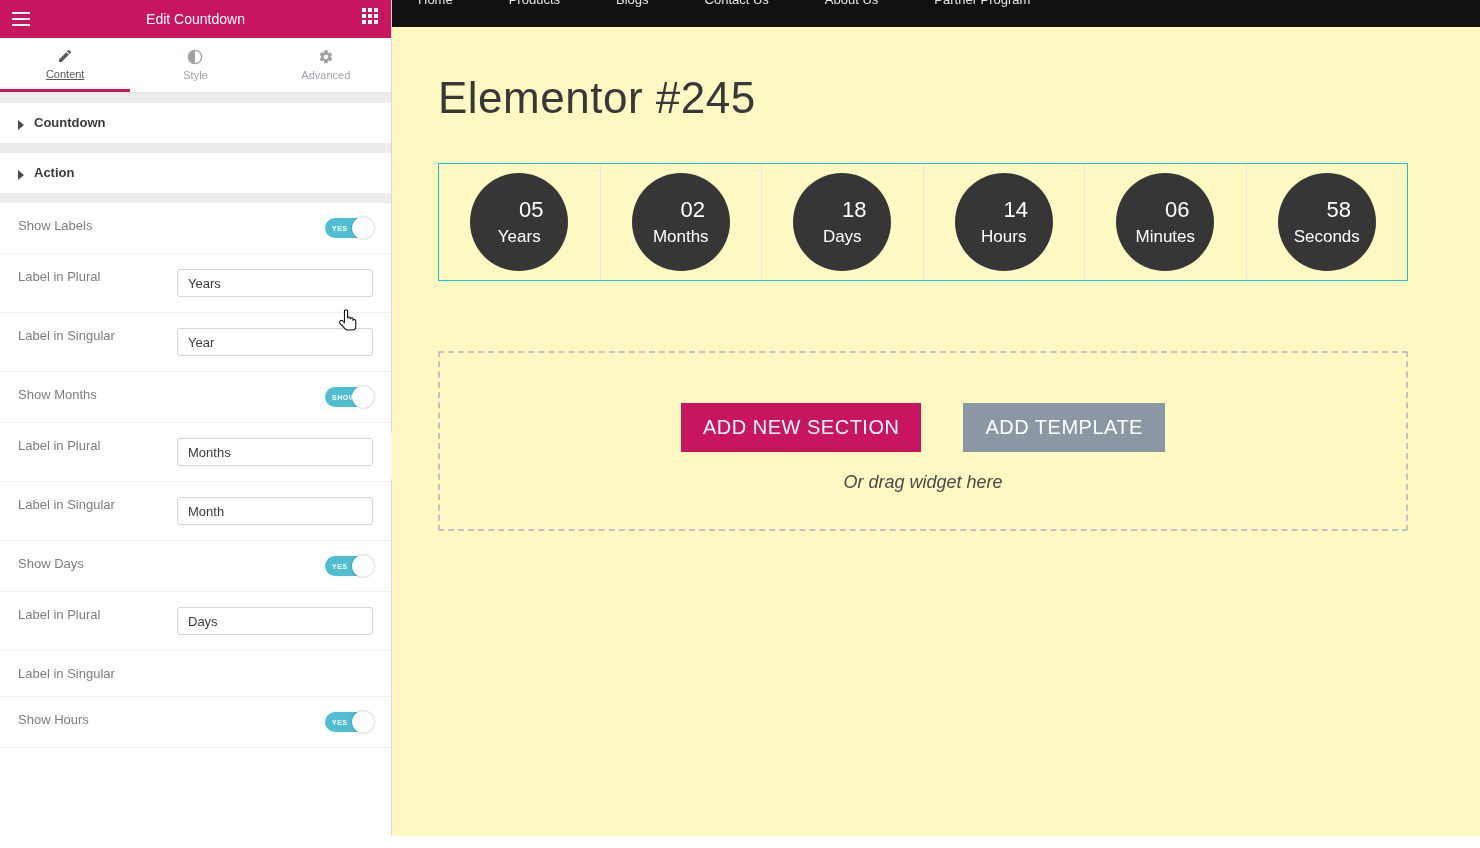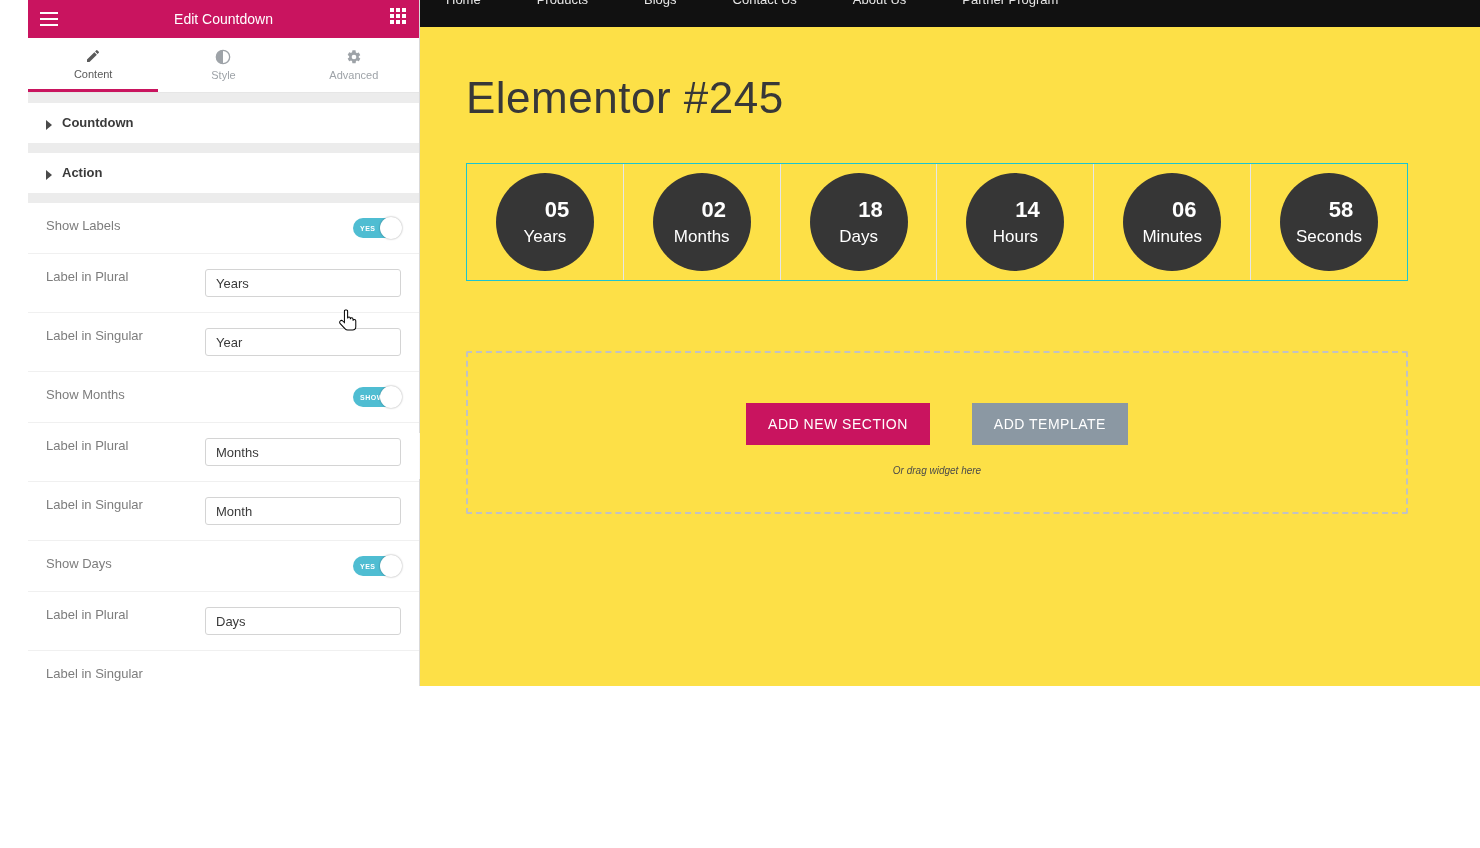--- a/index.html
+++ b/index.html
@@ -11,35 +11,35 @@
     --cyan:#4fbdd2;
     --panel-border:#e6e6e6;
     --text-muted:#7d7d7d;
     --text-dark:#3a3a3a;
     --slate:#8b98a3;
     --page-bg:#ffffff;
     --sidebar-w:392px;
   }
   *{box-sizing:border-box;}
   body{margin:0;font-family:Arial,Helvetica,sans-serif;background:var(--page-bg);color:#333;overflow:hidden;}
-  .app{display:flex;width:1480px;height:686px;position:relative;padding-left:28px;}
+  .app{display:flex;width:1480px;height:836px;position:relative;}
   
   .sidebar{width:var(--sidebar-w);height:100%;display:flex;flex-direction:column;border-right:1px solid #d9d9d9;position:relative;background:#fff;}
   .sidebar-header{background:var(--pink);color:#fff;height:38px;display:flex;align-items:center;justify-content:space-between;padding:0 10px;position:relative;}
   .sidebar-title{position:absolute;left:0;right:0;text-align:center;font-size:14px;font-weight:400;pointer-events:none;}
   .hamburger,.grid-icon{width:22px;height:22px;display:flex;align-items:center;justify-content:center;cursor:pointer;position:relative;z-index:1;}
   .hamburger span{display:inline-block;width:18px;height:2px;background:#fff;position:relative;}
   .hamburger span::before,.hamburger span::after{content:"";position:absolute;left:0;width:18px;height:2px;background:#fff;}
   .hamburger span::before{top:-6px;} .hamburger span::after{top:6px;}
   .grid-icon{display:grid;grid-template-columns:repeat(3,4px);grid-template-rows:repeat(3,4px);gap:2px;}
   .grid-icon i{width:4px;height:4px;background:#fff;display:block;}
   
   .panel-tabs{display:flex;height:55px;border-bottom:1px solid var(--panel-border);background:#fff;}
   .panel-tab{flex:1;display:flex;flex-direction:column;align-items:center;justify-content:center;cursor:pointer;color:#9ea3a8;font-size:11px;gap:4px;}
-  .panel-tab.active{color:#5a5a5a;border-bottom:3px solid var(--pink);}
+  .panel-tab.active{color:#5a5a5a;border-bottom:3px solid var(--pink);text-decoration:underline;}
   .panel-tab svg{width:16px;height:16px;fill:currentColor;}
   
   .panel-body{flex:1;overflow-y:auto;position:relative;}
   .panel-body::-webkit-scrollbar{width:8px;}
   .panel-body::-webkit-scrollbar-track{background:transparent;}
   .panel-body::-webkit-scrollbar-thumb{background:#c5c5c5;border-radius:4px;}
   
   .spacer-bar{height:10px;background:#ececec;}
   
   .acc-head{display:flex;align-items:flex-end;gap:10px;padding:12px 18px;font-size:13px;color:#3a3a3a;font-weight:bold;cursor:pointer;border-bottom:1px solid #fff;}
@@ -52,41 +52,41 @@
   .ctrl-label{font-size:13px;color:var(--text-muted);}
   .ctrl-input-wrap{display:flex;align-items:center;justify-content:flex-end;flex:0 0 200px;}
   input.text-input{width:196px;height:28px;border:1px solid #d4d4d4;border-radius:3px;padding:0 10px;font-size:13px;color:#3a3a3a;background:#fff;}
   
   .toggle{position:relative;width:48px;height:20px;border-radius:10px;background:var(--cyan);cursor:pointer;}
   .toggle .knob{position:absolute;top:-1px;right:-1px;width:22px;height:22px;border-radius:50%;background:#fff;box-shadow:0 0 2px rgba(0,0,0,.4);}
   .toggle .tlabel{position:absolute;left:7px;top:50%;transform:translateY(-50%);font-size:7px;color:#fff;letter-spacing:.5px;font-weight:bold;}
   
   .collapse-handle{position:absolute;right:-14px;top:432px;width:14px;height:48px;background:#f7f7f7;border:1px solid #d9d9d9;border-left:none;border-radius:0 4px 4px 0;display:flex;align-items:center;justify-content:center;cursor:pointer;color:#8a8a8a;font-size:11px;}
   
-  .main{flex:1;position:relative;background:#fde047;}
+  .main{flex:1;position:relative;background:#fef9c3;}
   .topnav{height:27px;background:var(--navy);display:flex;align-items:flex-start;color:#e6e6e6;font-size:13px;overflow:hidden;}
   .topnav .navlist{display:flex;gap:56px;margin-left:26px;margin-top:-8px;}
   .topnav .navitem{white-space:nowrap;cursor:pointer;}
   
   .page{padding:46px 72px 0 46px;}
   .page-title{font-size:44px;font-weight:300;color:#383838;margin:0 0 40px 0;letter-spacing:.5px;}
   
   .countdown-box{border:1px solid var(--teal);padding:0;display:flex;height:118px;}
   .cd-cell{flex:1;display:flex;align-items:center;justify-content:center;border-right:1px solid #e6e6e6;}
   .cd-cell:last-child{border-right:none;}
   .cd-circle{width:98px;height:98px;border-radius:50%;background:var(--circle);color:#fff;display:flex;flex-direction:column;align-items:center;justify-content:center;}
-  .cd-num{font-size:22px;font-weight:bold;margin-bottom:4px;margin-left:24px;}
+  .cd-num{font-size:22px;font-weight:normal;margin-bottom:4px;margin-left:24px;}
   .cd-label{font-size:17px;}
   
   .dropzone{margin-top:70px;border:2px dashed #c2c2c2;border-radius:2px;padding:50px 0 36px;display:flex;flex-direction:column;align-items:center;gap:20px;}
   .dz-buttons{display:flex;gap:30px;}
-  .btn{border:none;padding:13px 22px;font-size:14px;letter-spacing:.5px;color:#fff;cursor:pointer;font-family:inherit;}
+  .btn{border:none;padding:13px 22px;font-size:20px;letter-spacing:.5px;color:#fff;cursor:pointer;font-family:inherit;}
   .btn-pink{background:var(--pink);}
   .btn-slate{background:var(--slate);margin-left:12px;}
-  .dz-hint{font-style:italic;color:#4a4a4a;font-size:10px;}
+  .dz-hint{font-style:italic;color:#4a4a4a;font-size:18px;}
   
   .cursor-overlay{position:absolute;left:338px;top:308px;width:22px;height:26px;pointer-events:none;z-index:10;}
 </style>
 </head>
 <body>
 
 <div class="app">
 
   <aside class="sidebar">
 

